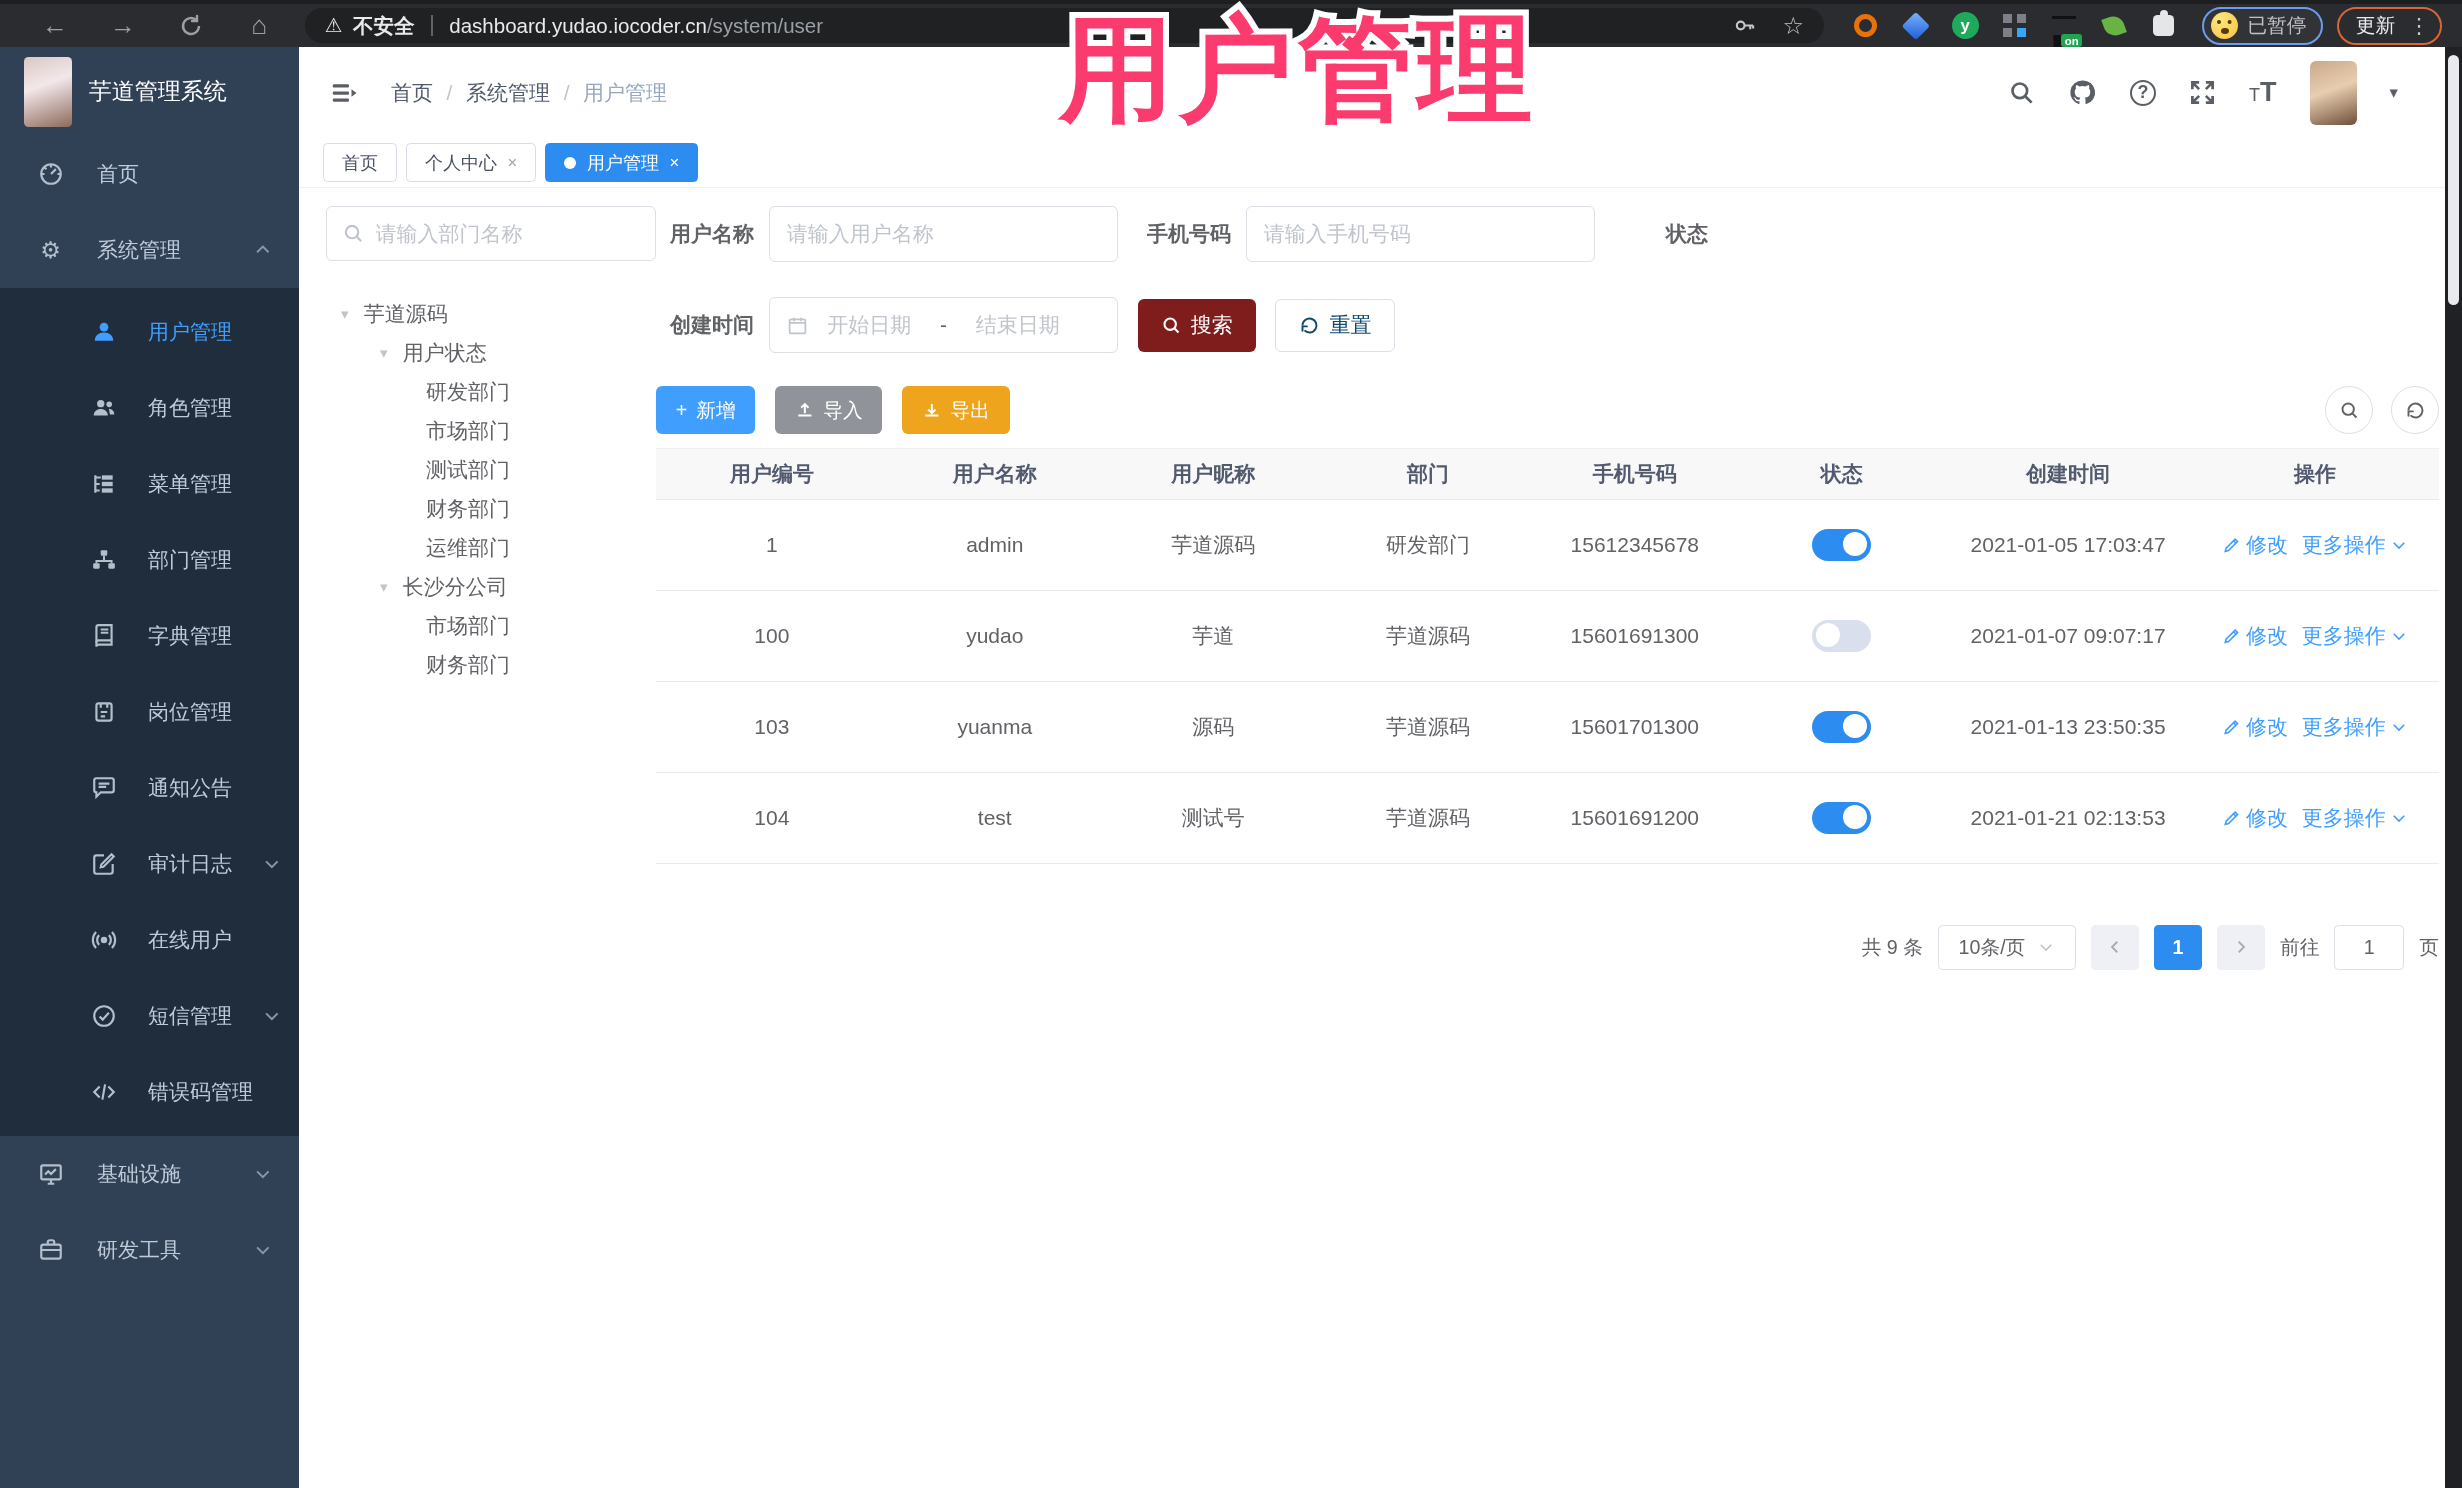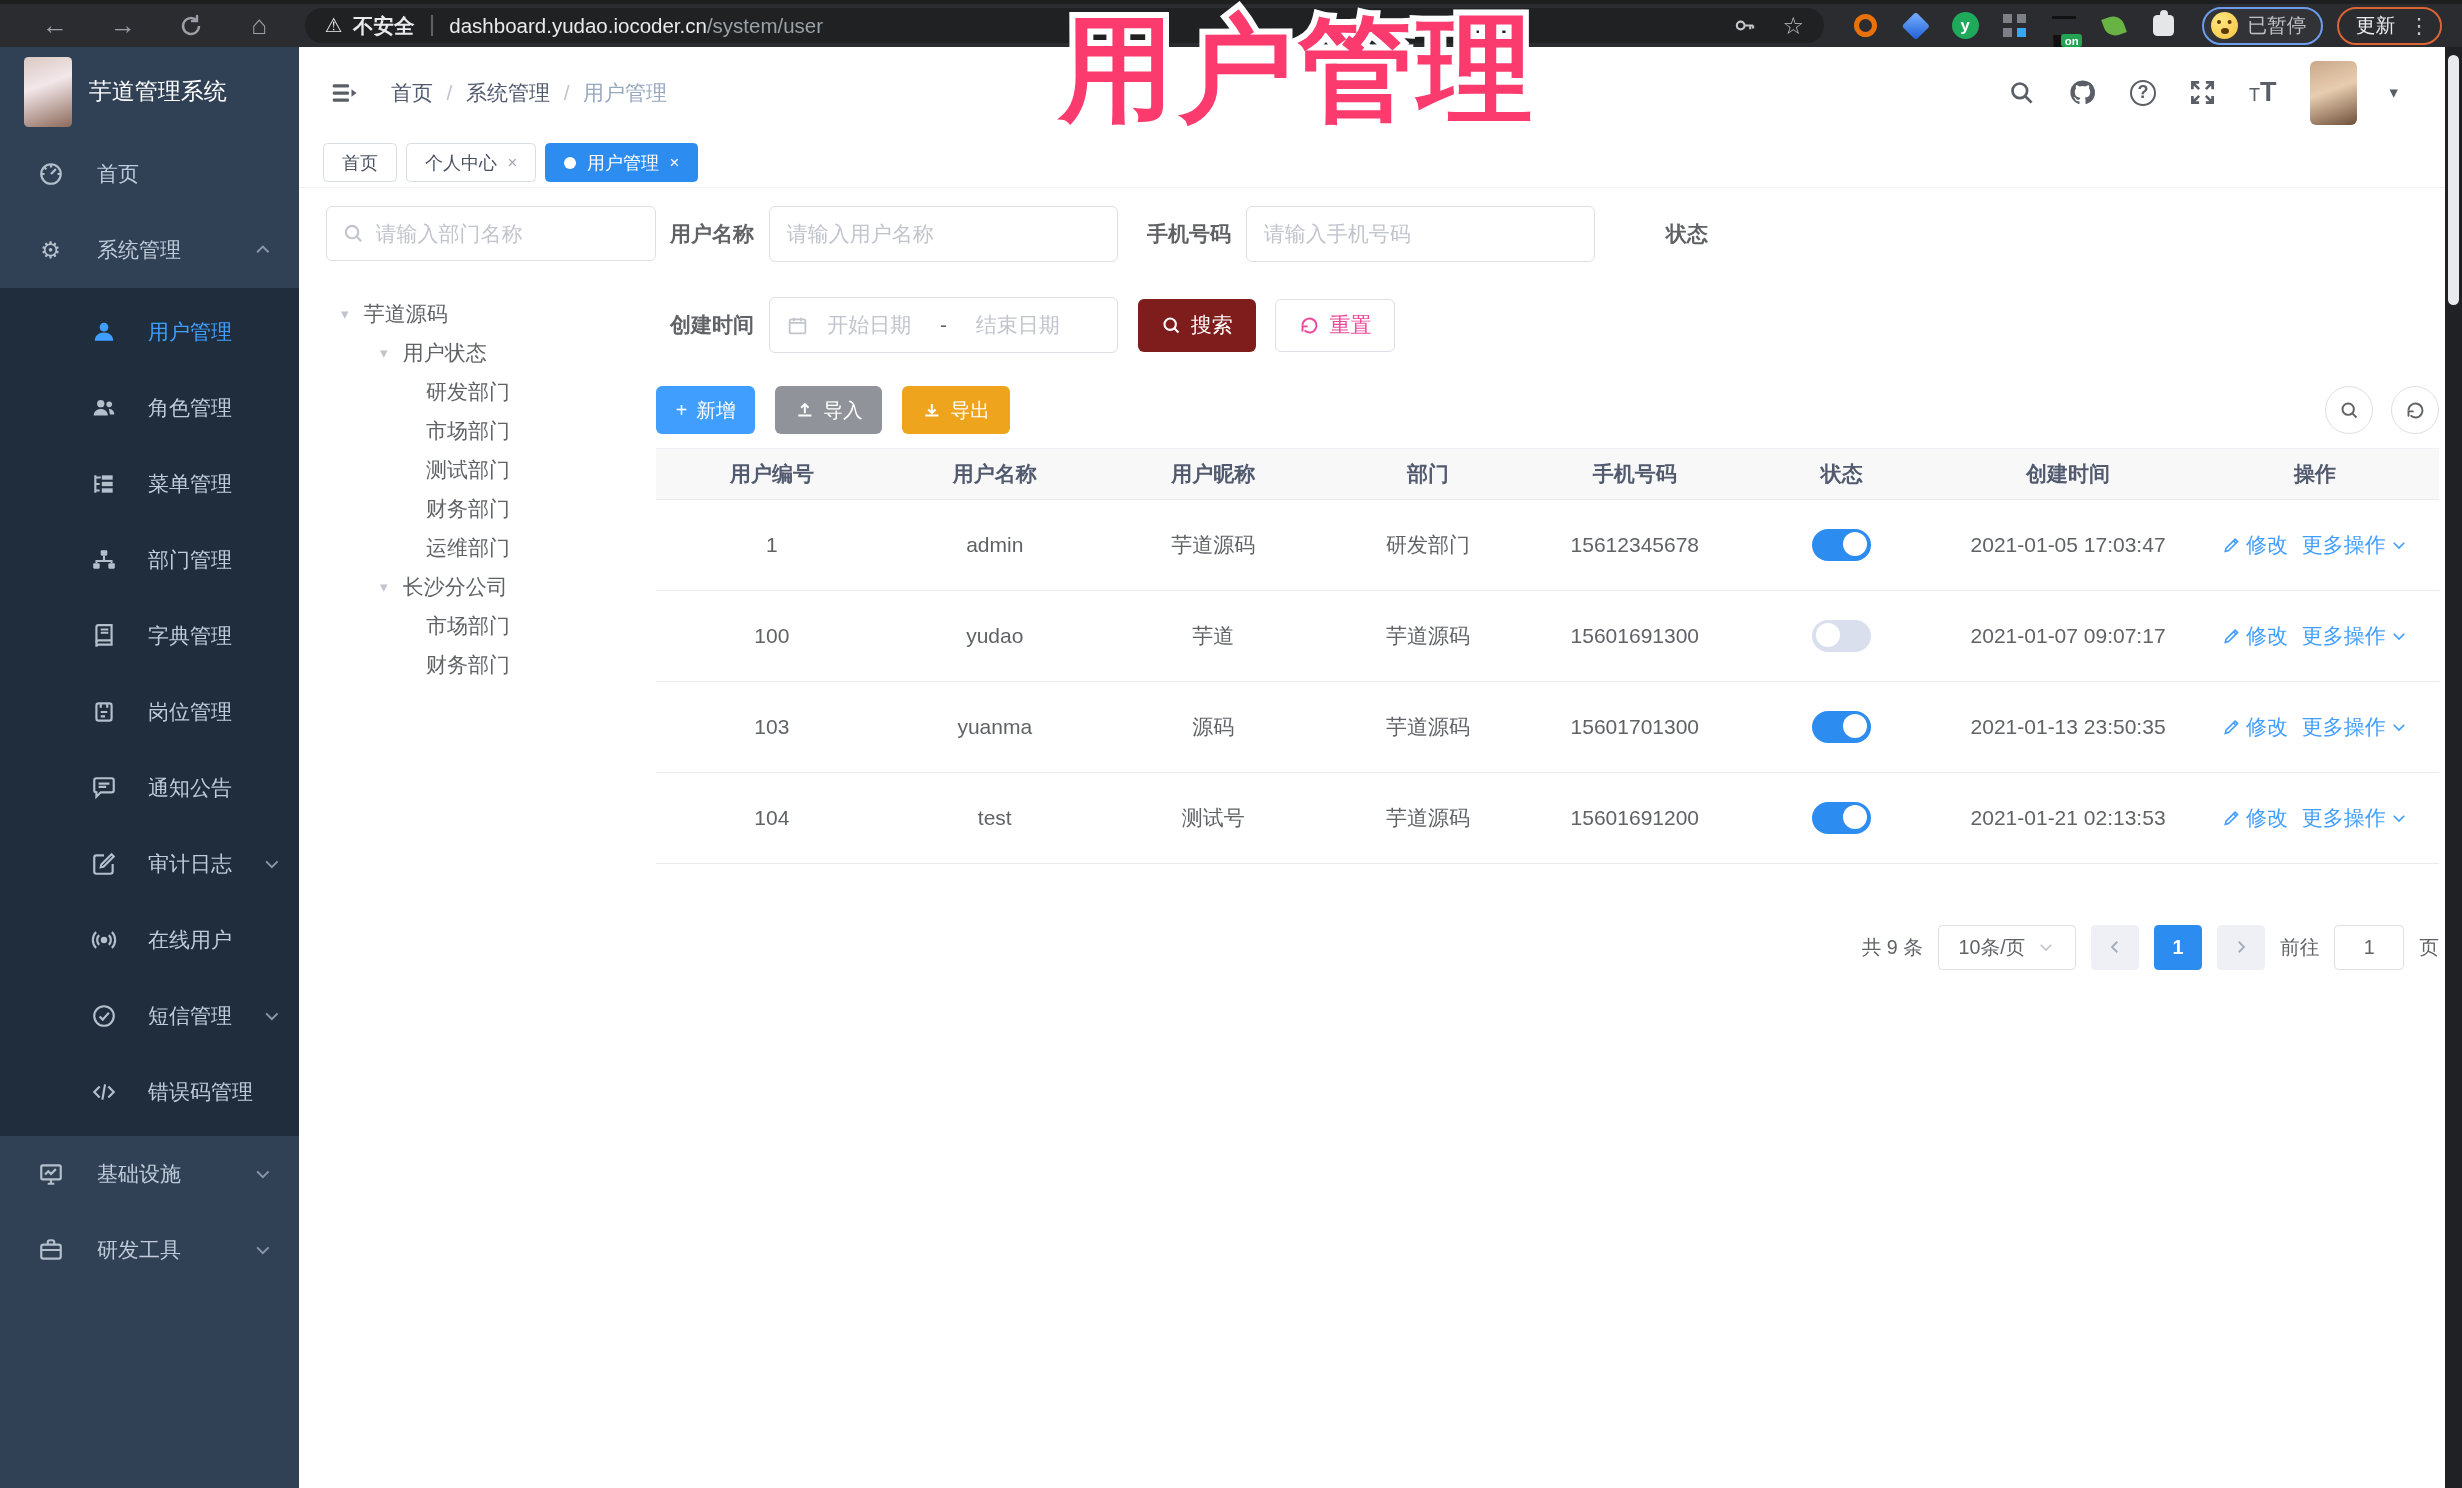--- a/index.html
+++ b/index.html
@@ -99,21 +99,21 @@
   .fbox input { border:none; outline:none; width:100%; font-size:21px; color:#606266; font-family:inherit; }
   .fbox input::placeholder { color:#c0c4cc; }
   .fgap { margin-left:15px; }
   .sel-chev { margin-left:auto; color:#c0c4cc; display:flex; }
   .date-box span.ph { color:#c0c4cc; }
   .date-dash { color:#606266; margin:0 19.7px; }
   .cal-ic { color:#c0c4cc; display:flex; margin-right:10.6px; }
 
   .btn { height:53px; border-radius:6px; display:inline-flex; align-items:center; justify-content:center; gap:9px; font-size:21px; padding:0 23px; border:none; cursor:pointer; }
   .btn-search { background:#7f1d1d; color:#fff; margin-left:19.7px; }
-  .btn-reset { background:#fff; border:1.5px solid #dcdfe6; color:#ec4899; margin-left:19.7px; }
+  .btn-reset { background:#fff; border:1.5px solid #dcdfe6; color:#0c4a6e; margin-left:19.7px; }
 
   .action-row { margin-top:33px; display:flex; align-items:center; }
   .btn-sm { height:48px; border-radius:6px; padding:0 19.7px; font-size:19.7px; display:inline-flex; align-items:center; gap:9px; color:#fff; border:none; cursor:pointer; }
   .btn-add { background:#409eff; }
   .btn-import { background:#909399; margin-left:19.7px; }
   .btn-export { background:#efa41d; margin-left:19.7px; }
   .circle-btns { margin-left:auto; display:flex; gap:18px; }
   .cbtn { width:48px; height:48px; border-radius:50%; border:1.5px solid #dcdfe6; background:#fff; color:#606266; display:flex; align-items:center; justify-content:center; cursor:pointer; }
 
   

